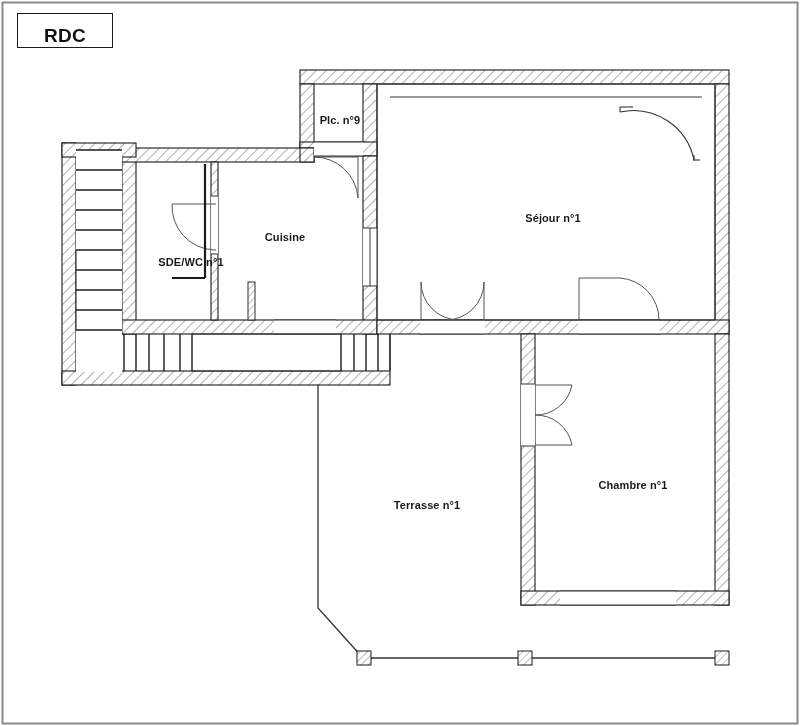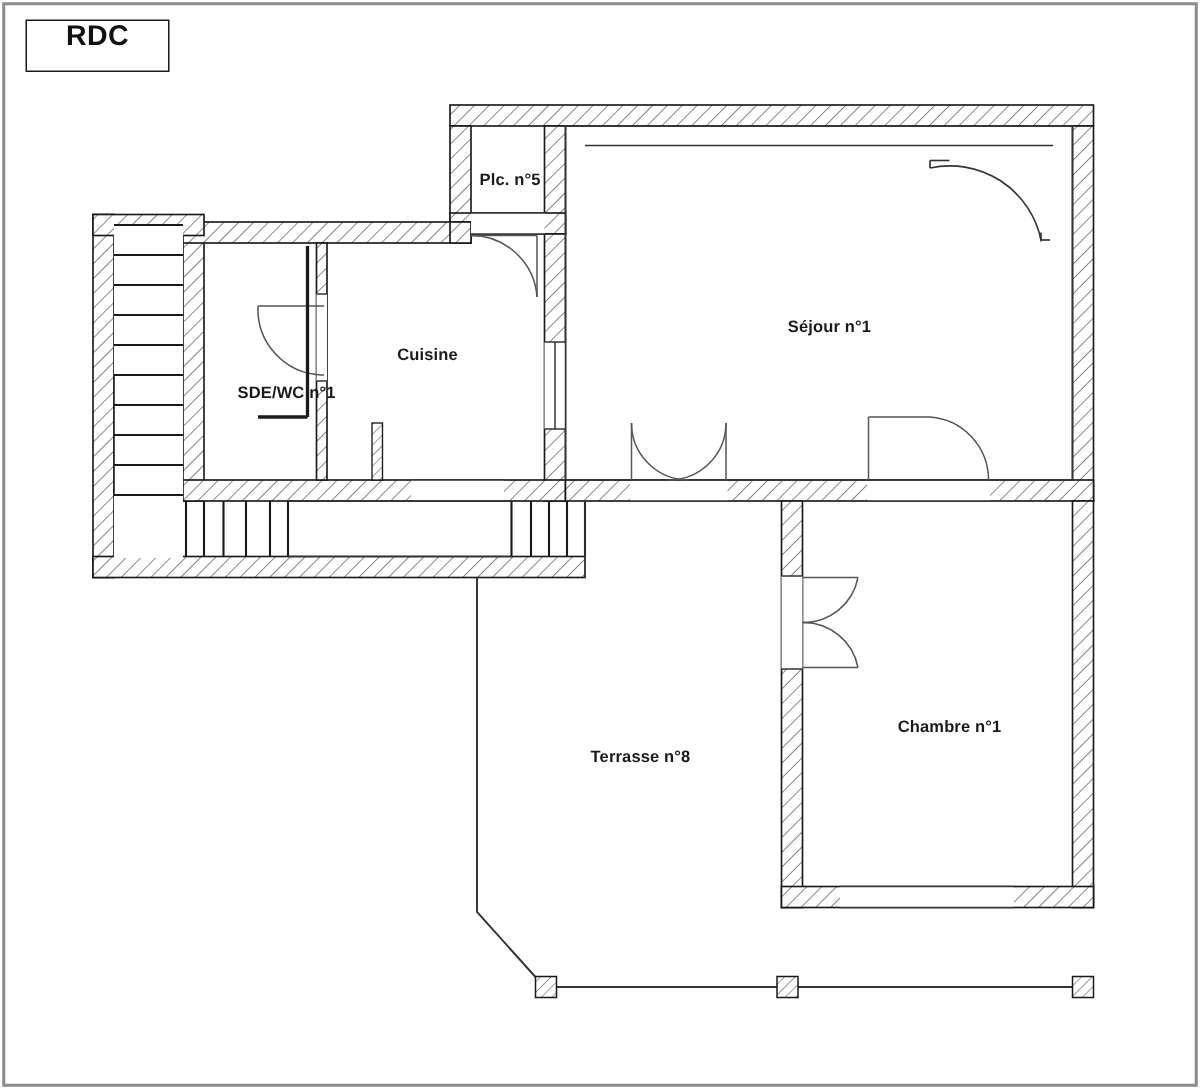--- a/index.html
+++ b/index.html
@@ -28,21 +28,21 @@
   }
   .level-badge {
     position: absolute;
     left: 17px;
     top: 13px;
     width: 96px;
     height: 35px;
     border: 1.6px solid #1a1a1a;
     background: #ffffff;
     display: flex;
-    align-items: flex-start;
+    align-items: flex-end;
     justify-content: center;
     box-sizing: border-box;
   }
   .level-badge-text {
     font-size: 19px;
     font-weight: bold;
     color: #111111;
     letter-spacing: 0.3px;
     font-family: "Liberation Sans", sans-serif;
   }
@@ -257,20 +257,20 @@
       <rect x="518" y="651" width="14" height="14" fill="url(#wallhatch2)" stroke="#1a1a1a" stroke-width="1"></rect>
       <rect x="715" y="651" width="14" height="14" fill="url(#wallhatch2)" stroke="#1a1a1a" stroke-width="1"></rect>
     </g>
 
   </svg>
 
   <div class="level-badge">
     <span class="level-badge-text">RDC</span>
   </div>
 
-  <div class="room-label" style="left:340px; top:120px;">Plc. n°5</div>
+  <div class="room-label" style="left:340px; top:120px;">Plc. n°9</div>
   <div class="room-label" style="left:553px; top:218px;">Séjour n°1</div>
   <div class="room-label" style="left:285px; top:237px;text-align:center;">Cuisine</div>
   <div class="room-label" style="left:180px; top:262px;margin-left:11px;">SDE/WC n°1</div>
   <div class="room-label" style="left:633px; top:465px;margin-top:20px;">Chambre n°1</div>
-  <div class="room-label" style="left:427px; top:505px;">Terrasse n°8</div>
+  <div class="room-label" style="left:427px; top:505px;">Terrasse n°1</div>
 
 </div>
 
 </body></html>

